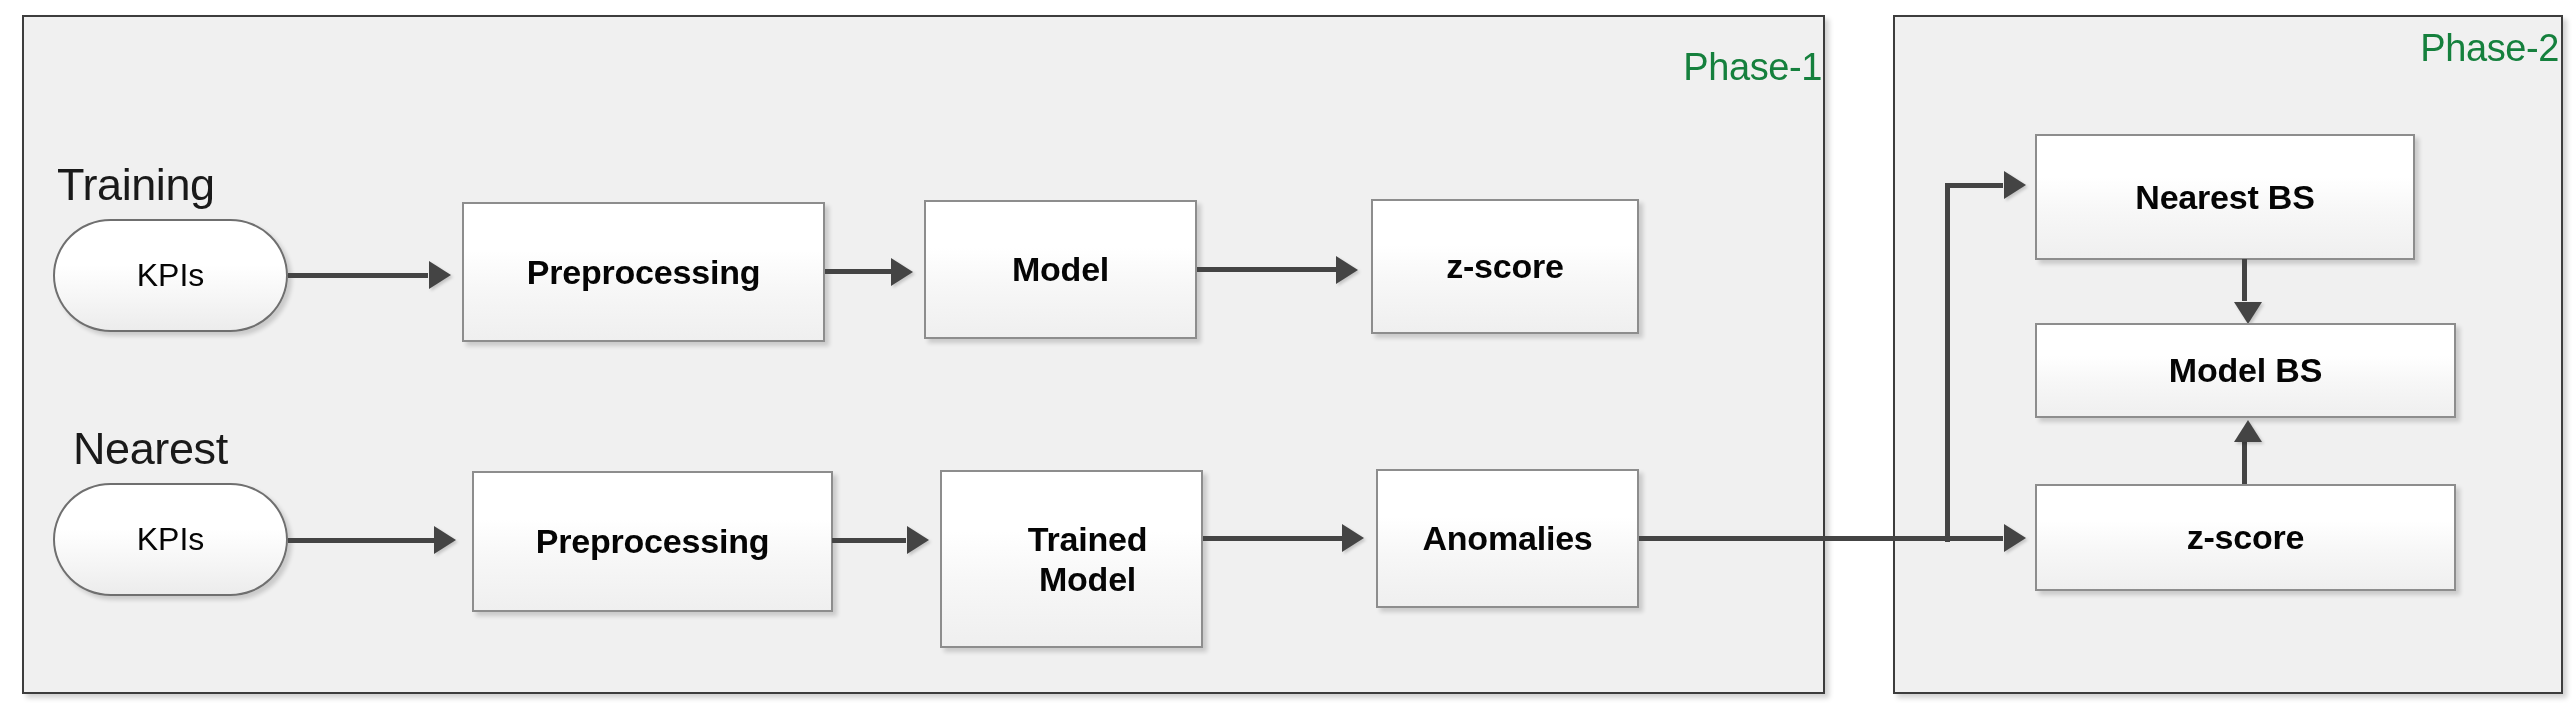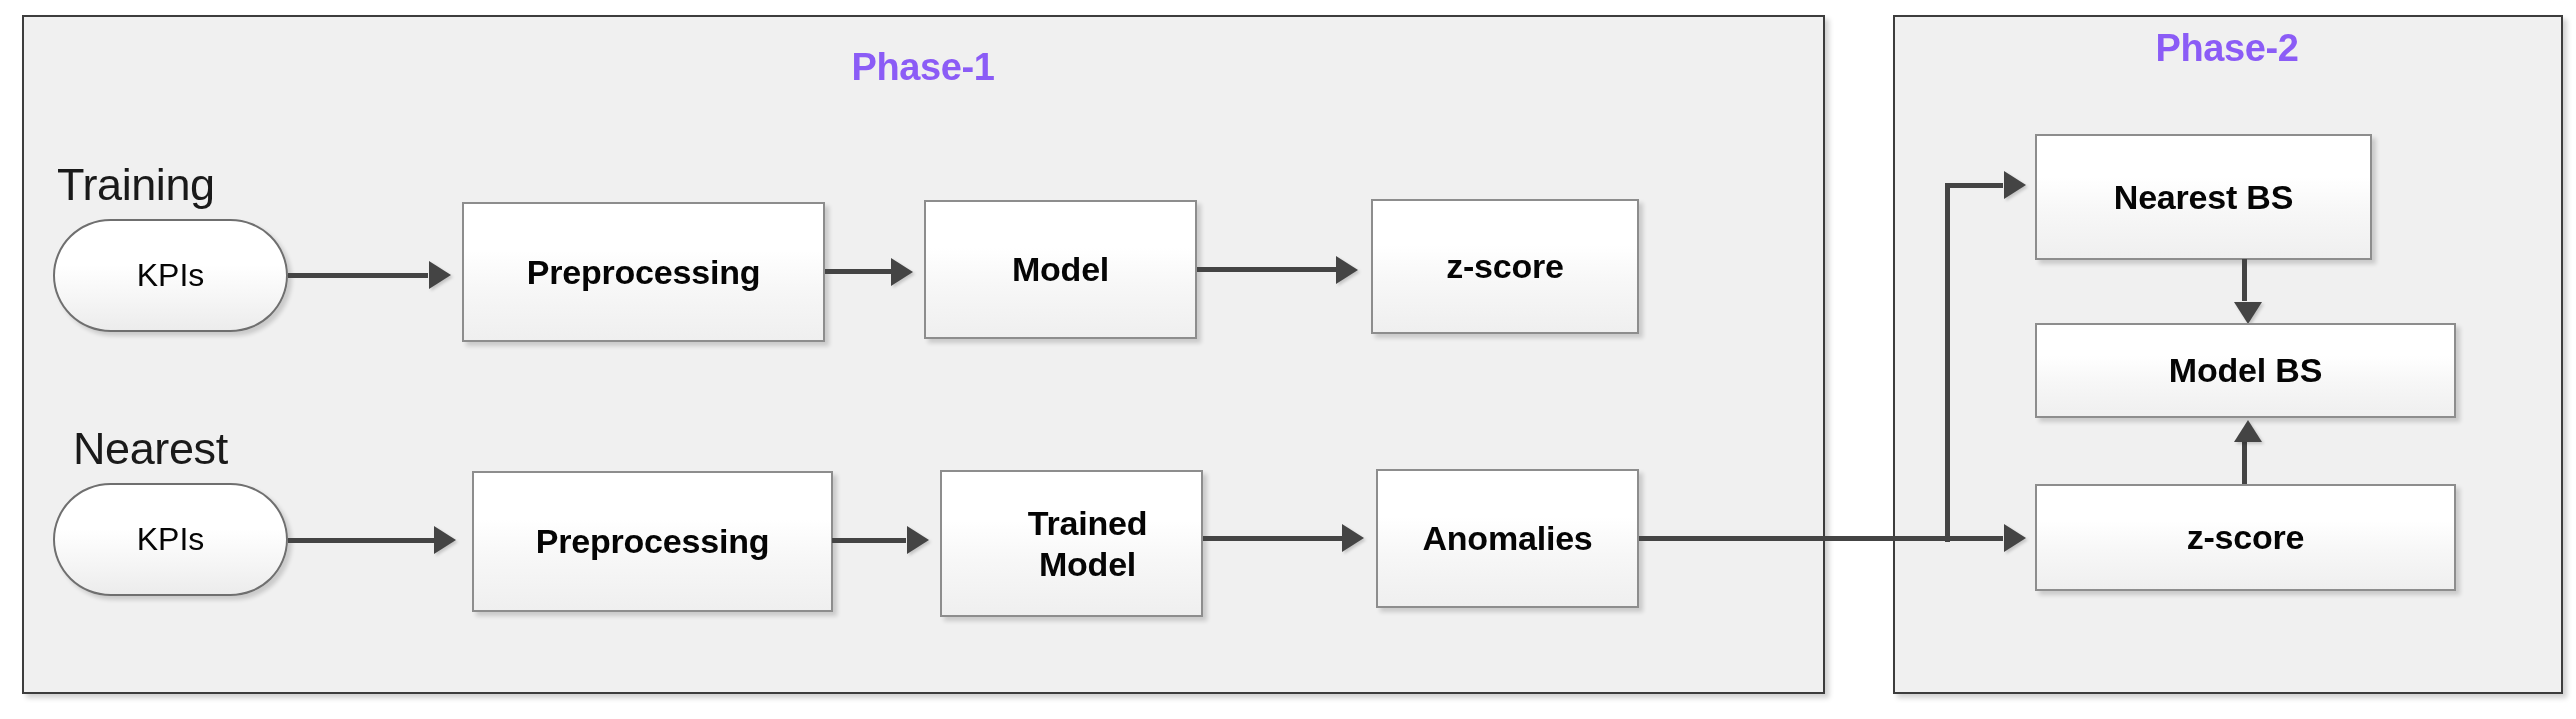--- a/index.html
+++ b/index.html
@@ -13,24 +13,24 @@
     border:2.9px solid #3d3d3d;
     box-shadow:4.4px 4.4px 5.1px rgba(0,0,0,0.18);
     box-sizing:border-box;
   }
   #panel-phase1{left:22px;top:14.6px;width:1803px;height:679px;}
   #panel-phase2{left:1893px;top:14.6px;width:670px;height:679px;}
 
   .panel-title{
     position:absolute;
     font-size:38px;
-    font-weight:bold;
-    color:#8b5cf6;
+    font-weight:normal;
+    color:#15803d;
     letter-spacing:-0.4px;
-    text-align:center;
+    text-align:right;
     white-space:nowrap;
   }
   #title-phase1{left:0;top:29px;width:1798px;}
   #title-phase2{left:0;top:10.2px;width:664px;}
 
   
   .node{
     position:absolute;
     box-sizing:border-box;
     border:2.2px solid #8d8d8d;
@@ -136,21 +136,21 @@
   <div class="datastore" style="left:53px;top:483px;width:235px;height:113px;">KPIs</div>
 
   <div class="conn h" style="left:288px;top:538px;width:146px;"></div>
   <div class="arrow-r" style="left:434px;top:526px;"></div>
 
   <div class="node" style="left:472px;top:471px;width:361px;height:141px;">Preprocessing</div>
 
   <div class="conn h" style="left:832px;top:538px;width:74px;"></div>
   <div class="arrow-r" style="left:907px;top:526px;"></div>
 
-  <div class="node two-line" style="left:940px;top:470px;width:263px;height:147px;flex-direction:column;padding-left:32px;">
+  <div class="node two-line" style="left:940px;top:470px;width:263px;height:178px;flex-direction:column;padding-left:32px;">
     <span>Trained</span>
     <span>Model</span>
   </div>
 
   <div class="conn h" style="left:1203px;top:536px;width:139px;"></div>
   <div class="arrow-r" style="left:1342px;top:524px;"></div>
 
   <div class="node" style="left:1376px;top:469px;width:263px;height:139px;">Anomalies</div>
 
   <div class="panel" id="panel-phase2">
@@ -160,21 +160,21 @@
   <div class="conn h" style="left:1639px;top:536px;width:359px;"></div>
 
   <div class="conn v" style="left:1945px;top:183px;height:359px;"></div>
 
   <div class="conn h" style="left:1945px;top:183px;width:58px;"></div>
   <div class="arrow-r" style="left:2004px;top:171px;"></div>
 
   <div class="conn h" style="left:1945px;top:536px;width:58px;"></div>
   <div class="arrow-r" style="left:2004px;top:524px;"></div>
 
-  <div class="node" style="left:2035px;top:134px;width:337px;height:126px;">Nearest BS</div>
+  <div class="node" style="left:2035px;top:134px;width:380px;height:126px;">Nearest BS</div>
 
   <div class="conn v" style="left:2242px;top:259px;height:42px;"></div>
   <div class="arrow-d" style="left:2234px;top:302px;"></div>
 
   <div class="node" style="left:2035px;top:323px;width:421px;height:95px;">Model BS</div>
 
   <div class="conn v" style="left:2242px;top:442px;height:42px;"></div>
   <div class="arrow-u" style="left:2234px;top:420px;"></div>
 
   <div class="node" style="left:2035px;top:484px;width:421px;height:107px;">z-score</div>

